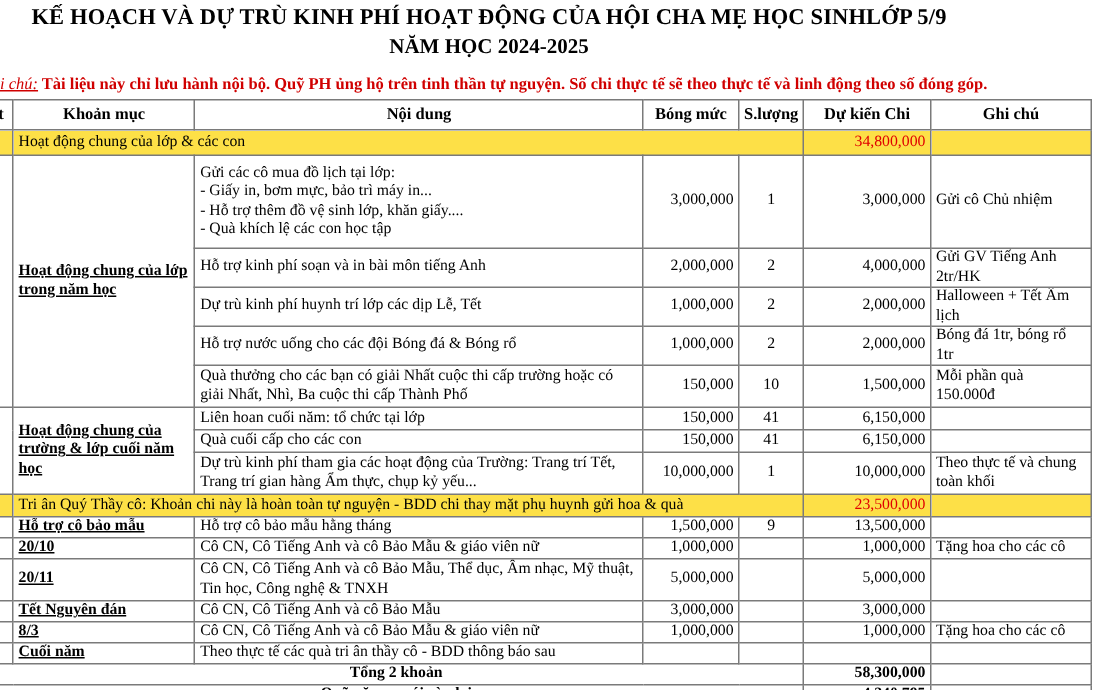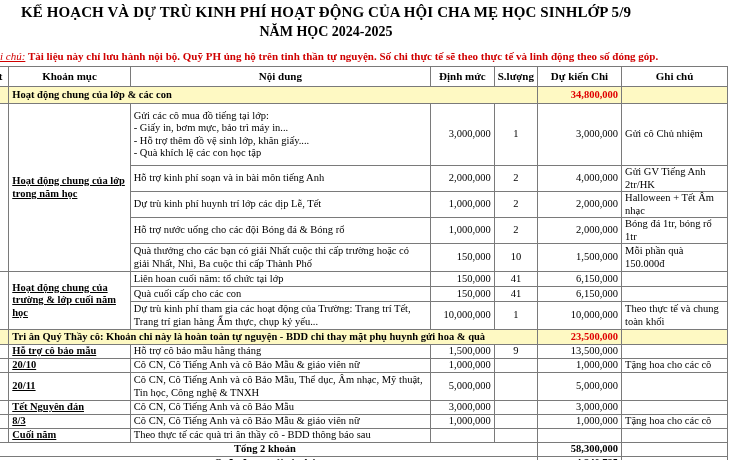--- a/index.html
+++ b/index.html
@@ -22,21 +22,21 @@
 
     table.sheet {
       position: absolute; left: -8px; top: 66px; border-collapse: collapse;
       table-layout: fixed; font-size: 10.5px;
     }
     table.sheet td, table.sheet th {
       border: 1px solid #7a7a7a; padding: 0 3px; vertical-align: middle; line-height: 12.5px;
       overflow: hidden;
     }
     table.sheet th { font-weight: bold; text-align: center; height: 20px; background: #fff; font-size: 11px; }
-    .yellow td { background: #fef9c3; font-weight: bold; }
+    .yellow td { background: #fde047; font-weight: normal; }
     .yellow td.red { color: #e00000; }
     .num { text-align: right; }
     .ctr { text-align: center; }
     .b { font-weight: bold; text-decoration: underline; }
     .red { color: #e00000; text-align: right; }
     .sum td { font-weight: bold; }
     .sum td.lab { text-align: center; }
   </style>
 </head>
 <body>
@@ -53,38 +53,38 @@
     <col style="width:64px">
     <col style="width:42px">
     <col style="width:88px">
     <col style="width:113px">
   </colgroup>
   <tbody>
       <tr>
     <th>t</th>
     <th>Khoản mục</th>
     <th>Nội dung</th>
-    <th>Định mức</th>
+    <th>Bóng mức</th>
     <th>S.lượng</th>
     <th>Dự kiến Chi</th>
     <th>Ghi chú</th>
   </tr>
 
   <tr class="yellow" style="height:17px">
     <td></td>
     <td colspan="4">Hoạt động chung của lớp &amp; các con</td>
     <td class="num red">34,800,000</td>
     <td></td>
   </tr>
 
   <tr style="height:62px">
     <td rowspan="5"></td>
     <td rowspan="5" class="b">Hoạt động chung của lớp trong năm học</td>
     <td>
-      <div>Gửi các cô mua đồ tiếng tại lớp:</div>
+      <div>Gửi các cô mua đồ lịch tại lớp:</div>
       <div>- Giấy in, bơm mực, bảo trì máy in...</div>
       <div>- Hỗ trợ thêm đồ vệ sinh lớp, khăn giấy....</div>
       <div>- Quà khích lệ các con học tập</div>
     </td>
     <td class="num">3,000,000</td>
     <td class="ctr">1</td>
     <td class="num">3,000,000</td>
     <td>Gửi cô Chủ nhiệm</td>
   </tr>
   <tr style="height:15px">
@@ -92,21 +92,21 @@
     <td class="num">2,000,000</td>
     <td class="ctr">2</td>
     <td class="num">4,000,000</td>
     <td>Gửi GV Tiếng Anh 2tr/HK</td>
   </tr>
   <tr style="height:15px">
     <td>Dự trù kinh phí huynh trí lớp các dịp Lễ, Tết</td>
     <td class="num">1,000,000</td>
     <td class="ctr">2</td>
     <td class="num">2,000,000</td>
-    <td>Halloween + Tết Âm nhạc</td>
+    <td>Halloween + Tết Âm lịch</td>
   </tr>
   <tr style="height:15px">
     <td>Hỗ trợ nước uống cho các đội Bóng đá &amp; Bóng rổ</td>
     <td class="num">1,000,000</td>
     <td class="ctr">2</td>
     <td class="num">2,000,000</td>
     <td>Bóng đá 1tr, bóng rổ 1tr</td>
   </tr>
   <tr style="height:28px">
     <td>Quà thưởng cho các bạn có giải Nhất cuộc thi cấp trường hoặc có giải Nhất, Nhì, Ba cuộc thi cấp Thành Phố</td>

